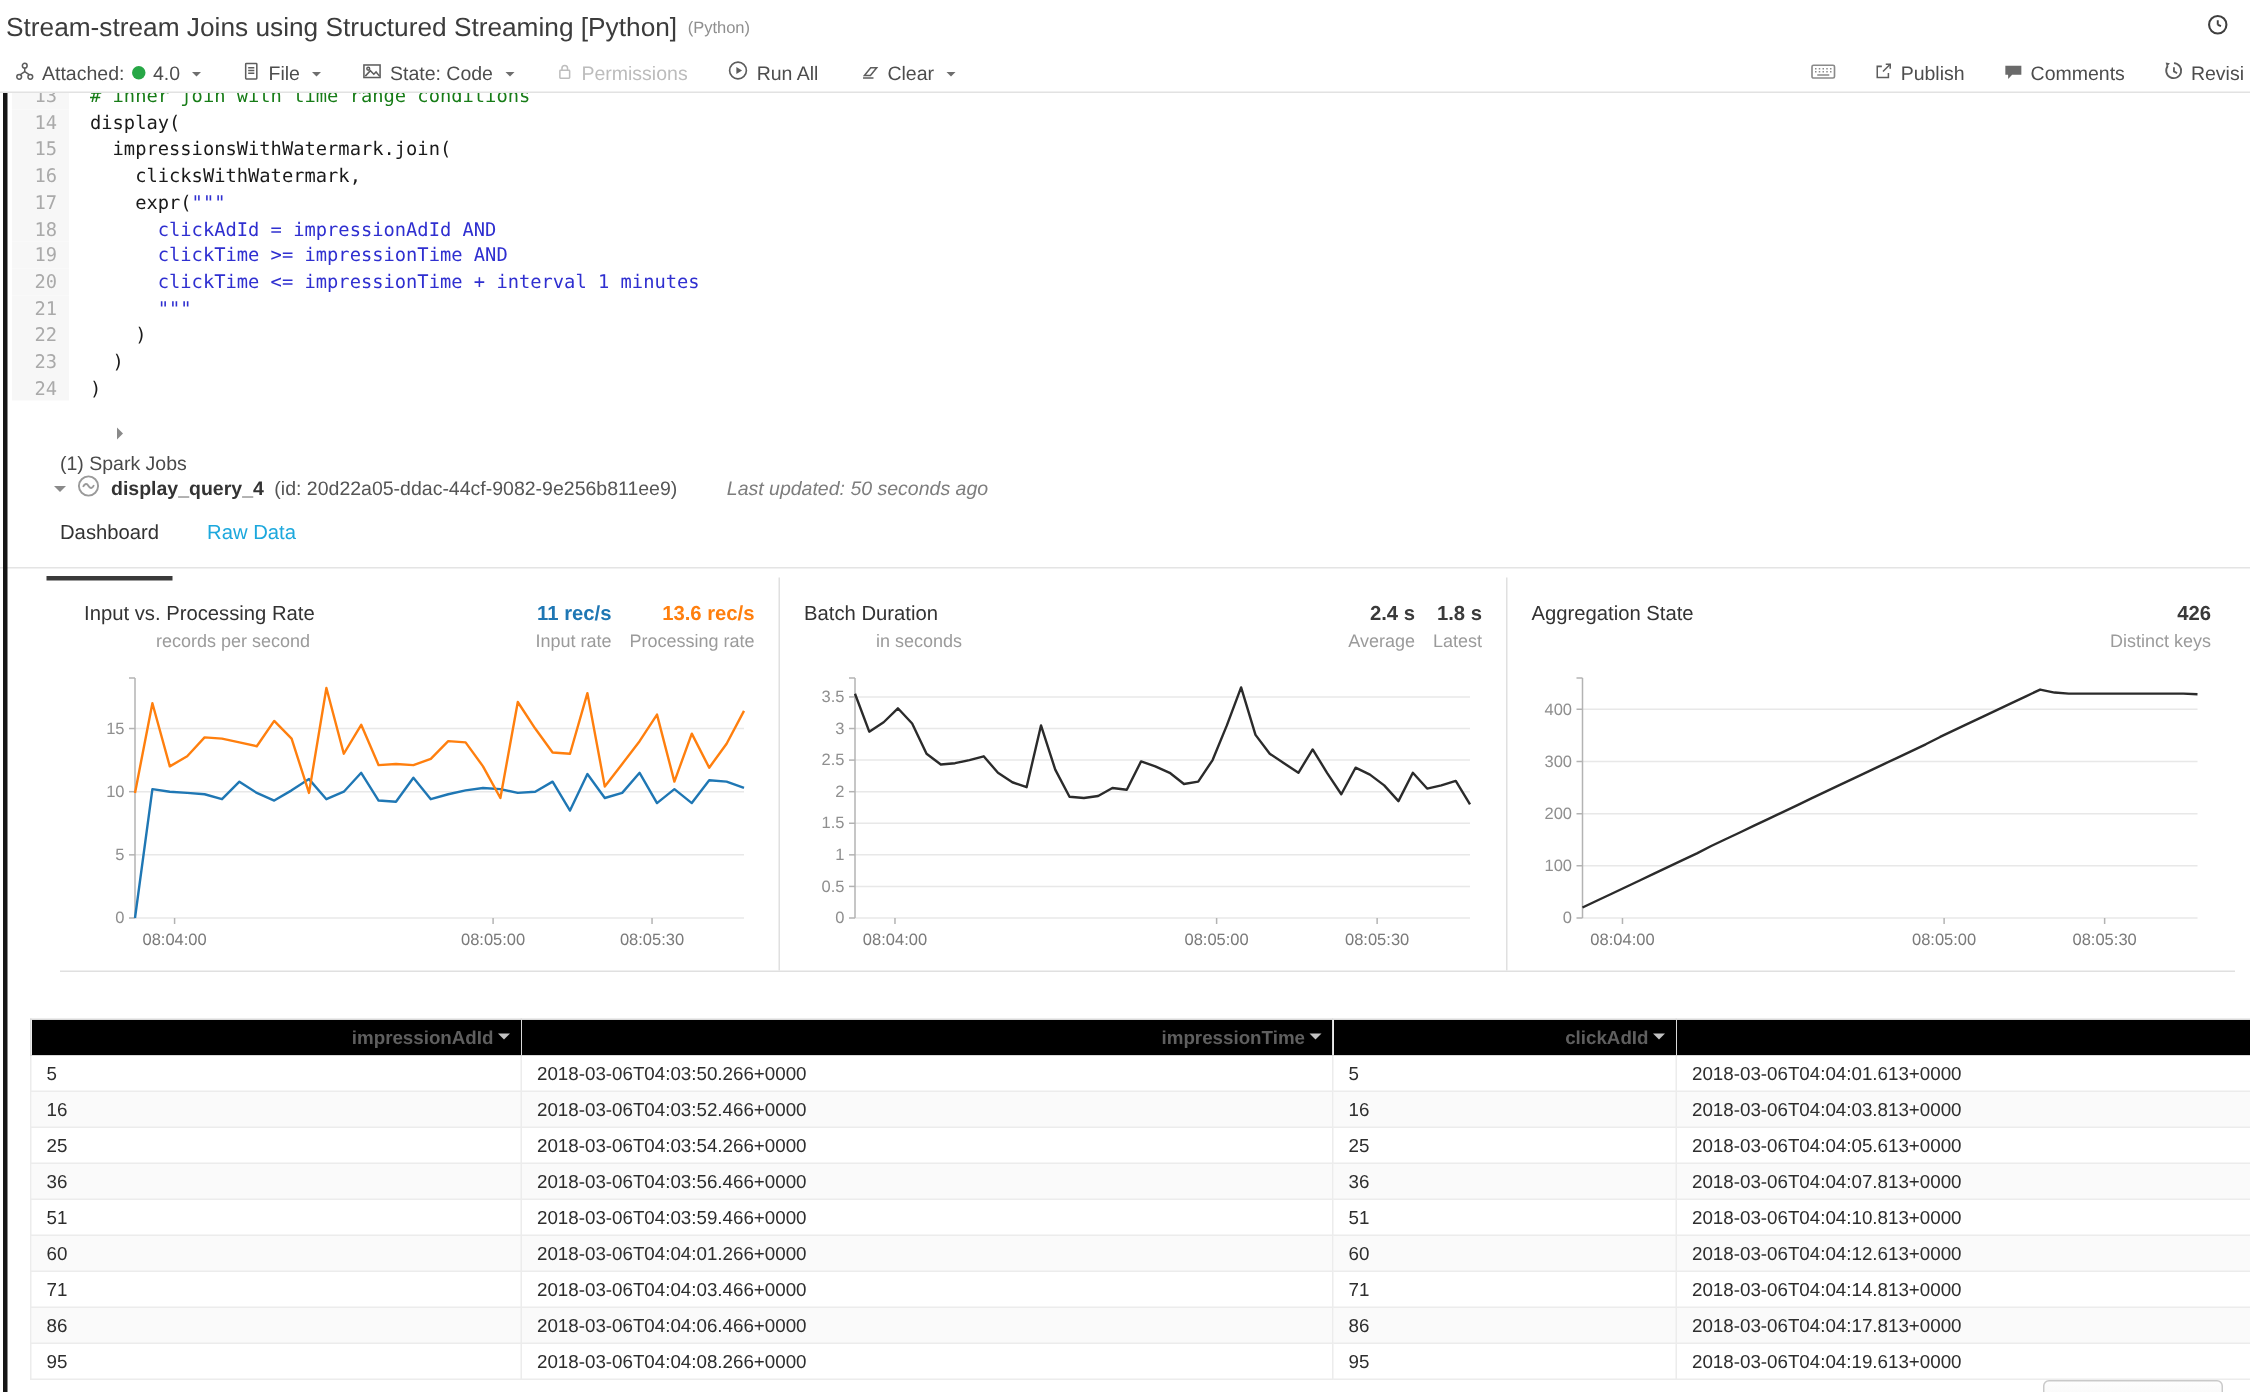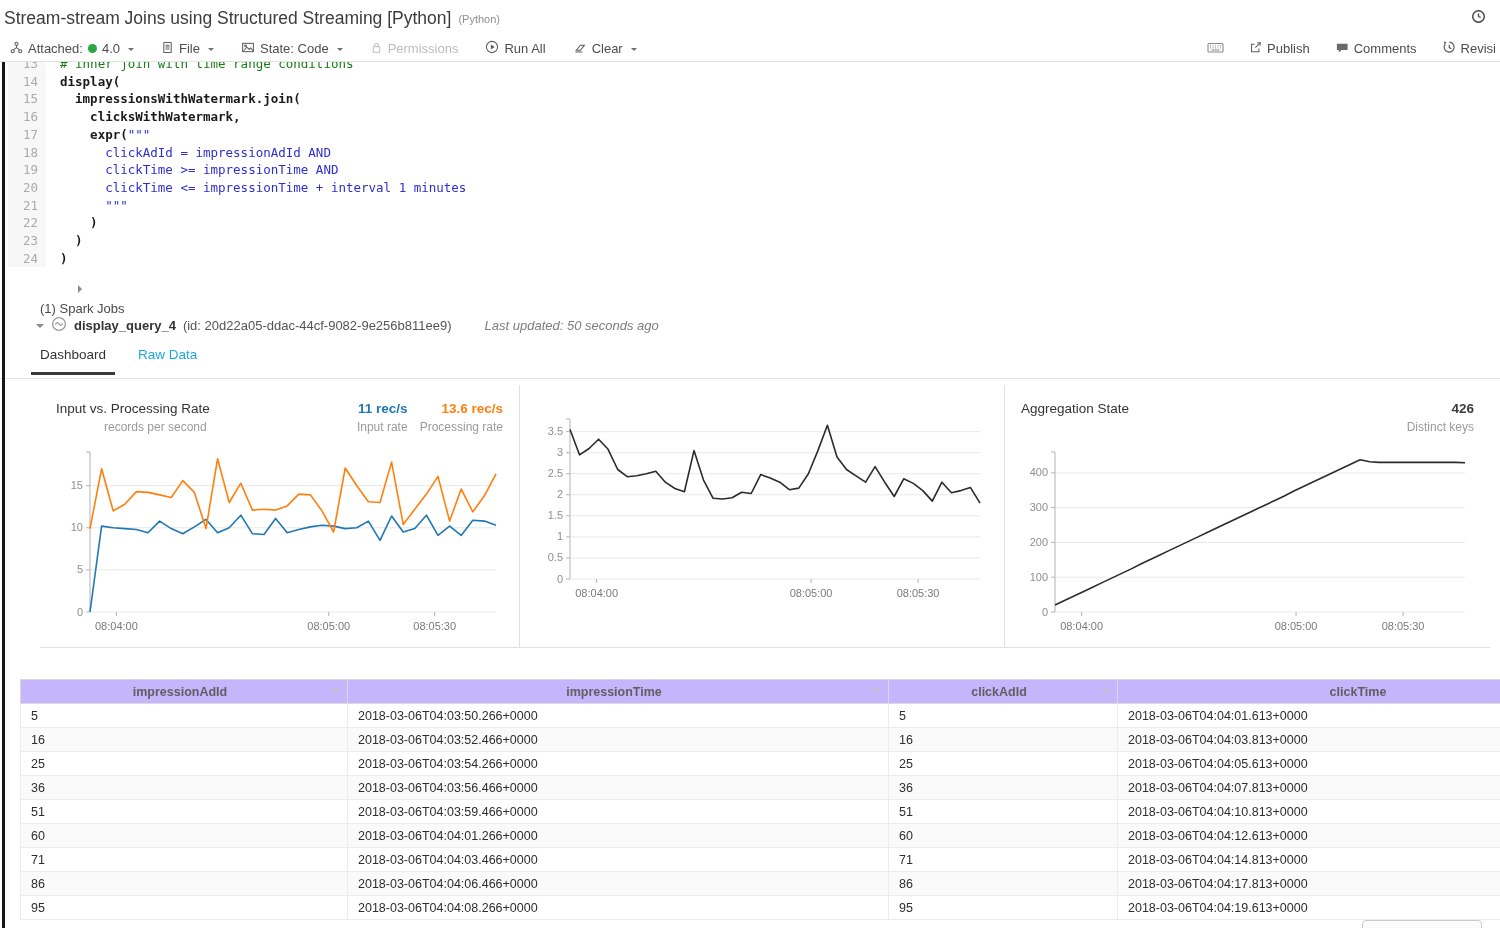--- a/index.html
+++ b/index.html
@@ -24,49 +24,49 @@
   .status-dot{width:9px;height:9px;border-radius:50%;display:inline-block;}
   .caret{display:inline-block;width:0;height:0;border:3.5px solid transparent;border-top-color:#6e6e6e;margin-left:3px;position:relative;top:2px;}
   
   .cell-bar{position:absolute;left:2px;top:53px;bottom:0;width:3px;background:#161616;z-index:1;}
   .code{position:absolute;top:55px;left:8px;right:0;z-index:2;font-family:"DejaVu Sans Mono","Liberation Mono",monospace;font-size:12.5px;line-height:17.7px;}
   .code-line{display:flex;}
   .ln{flex:0 0 30px;text-align:right;padding-right:8px;color:#aaa;background:#f7f7f7;user-select:none;}
   .lc{padding-left:14px;white-space:pre;color:#1a1a1a;}
   .lc .cm{color:#177c17;}
   .lc .st{color:#2f2fd0;}
-  .lc .pl{color:#1a1a1a;font-weight:bold;}
+  .lc .pl{color:#1a1a1a;}
   
   .spark-row{position:absolute;top:285px;left:40px;font-size:13px;color:#4a4a4a;display:flex;align-items:center;gap:8px;cursor:pointer;z-index:2;flex-direction:column;}
   .tri-right{width:0;height:0;border:4px solid transparent;border-left-color:#8a8a8a;display:inline-block;}
   .tri-down{width:0;height:0;border:4px solid transparent;border-top-color:#8a8a8a;display:inline-block;position:relative;top:2px;}
   .query-row{position:absolute;top:316px;left:36px;font-size:13px;color:#4a4a4a;display:flex;align-items:center;gap:7px;z-index:2;}
   .query-name{font-weight:bold;color:#333;}
   .query-id{color:#555;}
   .last-updated{font-style:italic;color:#7d7d7d;margin-left:26px;}
   
   .tabs{position:absolute;top:347px;left:31px;display:flex;gap:14px;font-size:13.5px;z-index:2;}
-  .tab{padding:0 9px 10px;cursor:pointer;text-align:right;}
+  .tab{padding:0 9px 22px;cursor:pointer;text-align:right;}
   .tab-active{color:#333;border-bottom:3px solid #3a3a3a;}
   .tab-link{color:#1ca8dd;}
   .tabs-rule{position:absolute;top:378px;left:0;width:100%;height:1px;background:#e4e4e4;}
   
   .charts{position:absolute;top:385px;left:40px;width:1450px;height:263px;display:flex;border-bottom:1px solid #e0e0e0;box-sizing:border-box;}
   .chart-panel{box-sizing:border-box;padding:16px 14px 0 16px;}
   .chart-panel.divider{border-right:1px solid #e0e0e0;}
   .chart-head{display:flex;justify-content:space-between;align-items:flex-start;}
   .chart-title{font-size:13.5px;color:#333;}
   .chart-subtitle{font-size:12px;color:#9b9b9b;margin-top:4px;margin-left:48px;}
   .chart-stats{display:flex;gap:12px;text-align:right;padding-right:2px;}
   .stat-value{font-size:13.5px;font-weight:bold;white-space:nowrap;}
   .stat-label{font-size:12px;color:#9b9b9b;margin-top:4px;white-space:nowrap;}
   .chart-svg{margin-top:8px;}
   
   .result-table{position:absolute;top:679px;left:20px;width:1470px;border-collapse:collapse;table-layout:fixed;font-size:12.5px;z-index:2;}
-  .result-table th{background:#c4b5fd;color:#5f5f5f;font-weight:bold;text-align:center;padding:4px 18px 4px 10px;
+  .result-table th{background:#000000;color:#5f5f5f;font-weight:bold;text-align:right;padding:4px 18px 4px 10px;
     border:1px solid #d9d9d9;height:15px;position:relative;cursor:pointer;white-space:nowrap;overflow:hidden;}
   .sort-caret{position:absolute;right:7px;top:9px;width:0;height:0;border:4px solid transparent;border-top-color:#c2c2c2;}
   .result-table td{color:#2e2e2e;padding:0 10px;height:23px;border:1px solid #ececec;border-top:none;white-space:nowrap;overflow:hidden;}
   .result-table tr:nth-child(even) td{background:#fafafa;}
   
   .footer-btn{position:absolute;left:1362px;top:920px;width:118px;height:30px;border:1px solid #c9c9c9;border-radius:4px;
     background:linear-gradient(#fdfdfd,#f1f1f1);z-index:3;cursor:pointer;}
   .icon{flex:0 0 auto;display:inline-block;}
 </style>
 </head>
@@ -319,20 +319,36 @@
         <text x="60.39" y="188" text-anchor="middle" fill="#7a7a7a" font-size="11">08:04:00</text>
         <line x1="272.72799999999995" x2="272.72799999999995" y1="170" y2="174" stroke="#b3b3b3"></line>
         <text x="272.72799999999995" y="188" text-anchor="middle" fill="#7a7a7a" font-size="11">08:05:00</text>
         <line x1="378.694" x2="378.694" y1="170" y2="174" stroke="#b3b3b3"></line>
         <text x="378.694" y="188" text-anchor="middle" fill="#7a7a7a" font-size="11">08:05:30</text>
         <polyline points="34.0,170.0 45.6,84.1 57.2,85.8 68.8,86.6 80.4,87.5 92.0,90.8 103.6,79.1 115.2,86.6 126.8,91.7 138.4,84.9 150.0,77.4 161.6,90.8 173.2,85.8 184.8,73.2 196.4,91.7 208.0,92.5 219.6,76.5 231.2,90.8 242.8,87.5 254.4,84.9 266.0,83.3 277.6,84.1 289.2,86.6 300.8,85.8 312.4,79.1 324.0,98.4 335.6,74.0 347.2,90.0 358.8,86.6 370.4,73.2 382.0,93.4 393.6,84.1 405.2,93.4 416.8,78.2 428.4,79.1 440.0,83.3" fill="none" stroke="#1f77b4" stroke-width="1.6" stroke-linejoin="round"></polyline>
         <polyline points="34.0,86.6 45.6,26.8 57.2,68.9 68.8,62.2 80.4,49.6 92.0,50.4 103.6,52.9 115.2,55.5 126.8,38.6 138.4,50.4 150.0,86.6 161.6,16.7 173.2,60.5 184.8,41.2 196.4,68.1 208.0,67.3 219.6,68.1 231.2,63.9 242.8,52.1 254.4,52.9 266.0,68.9 277.6,90.0 289.2,26.0 300.8,43.7 312.4,59.7 324.0,60.5 335.6,20.1 347.2,82.4 358.8,67.3 370.4,52.1 382.0,34.4 393.6,79.1 405.2,47.1 416.8,69.8 428.4,53.8 440.0,31.9" fill="none" stroke="#ff7f0e" stroke-width="1.6" stroke-linejoin="round"></polyline>
       </svg>
   </div>
   <div class="chart-panel divider" style="width:485px">
+    <div class="chart-head">
+      <div>
+        <div class="chart-title">Batch Duration</div>
+        <div class="chart-subtitle">in seconds</div>
+      </div>
+      <div class="chart-stats">
+          <div>
+            <div class="stat-value" style="color: rgb(58, 58, 58);">2.4 s</div>
+            <div class="stat-label">Average</div>
+          </div>
+          <div>
+            <div class="stat-value" style="color: rgb(58, 58, 58);">1.8 s</div>
+            <div class="stat-label">Latest</div>
+          </div>
+        </div>
+    </div>
     <svg class="chart-svg" width="450" height="194">
         <line x1="34" x2="444" y1="170" y2="170" stroke="#e8e8e8" stroke-width="1"></line>
         <line x1="34" x2="444" y1="148.94736842105263" y2="148.94736842105263" stroke="#e8e8e8" stroke-width="1"></line>
         <line x1="34" x2="444" y1="127.89473684210527" y2="127.89473684210527" stroke="#e8e8e8" stroke-width="1"></line>
         <line x1="34" x2="444" y1="106.84210526315789" y2="106.84210526315789" stroke="#e8e8e8" stroke-width="1"></line>
         <line x1="34" x2="444" y1="85.78947368421053" y2="85.78947368421053" stroke="#e8e8e8" stroke-width="1"></line>
         <line x1="34" x2="444" y1="64.73684210526315" y2="64.73684210526315" stroke="#e8e8e8" stroke-width="1"></line>
         <line x1="34" x2="444" y1="43.68421052631579" y2="43.68421052631579" stroke="#e8e8e8" stroke-width="1"></line>
         <line x1="34" x2="444" y1="22.631578947368407" y2="22.631578947368407" stroke="#e8e8e8" stroke-width="1"></line>
         <line x1="34" x2="34" y1="10" y2="170" stroke="#b3b3b3"></line>

